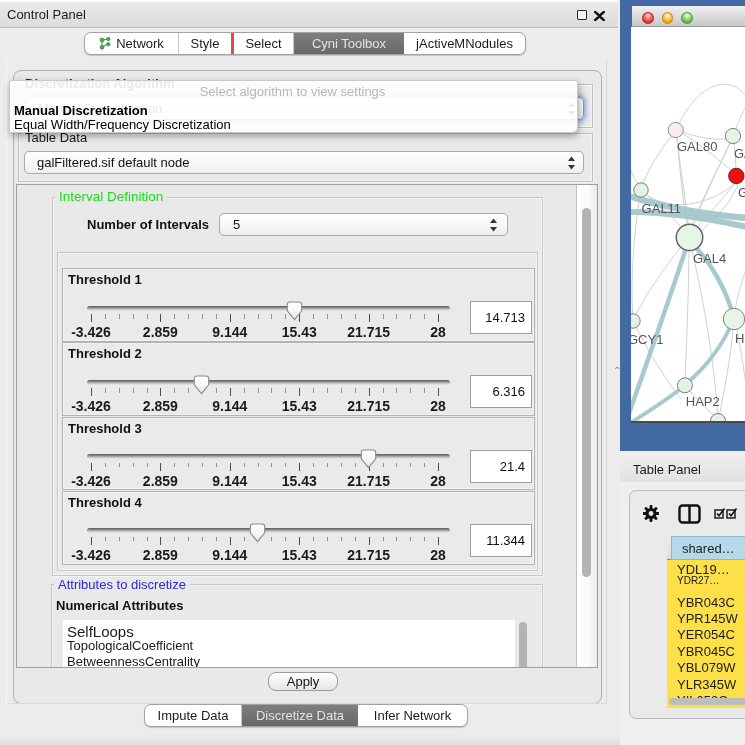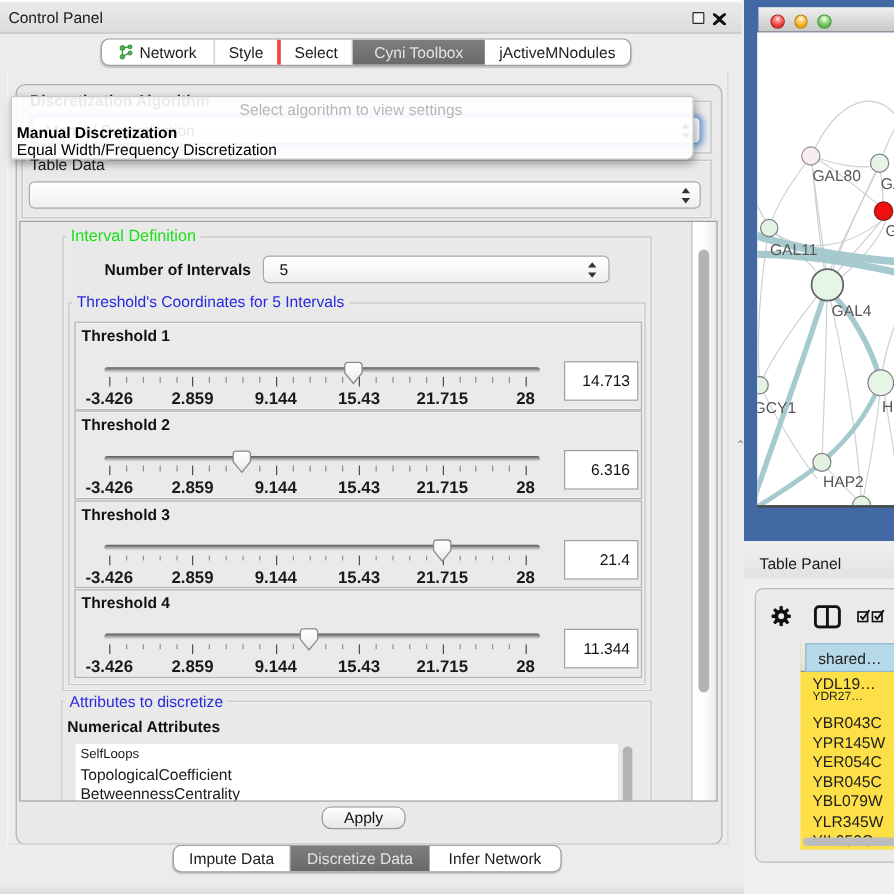--- a/index.html
+++ b/index.html
@@ -47,20 +47,21 @@
     <span class="arrows">
       <svg width="9" height="14" viewBox="0 0 9 14">
         <path d="M4.5 0.5 L8 5 L1 5 Z" fill="#333"></path>
         <path d="M4.5 13.5 L8 9 L1 9 Z" fill="#333"></path>
       </svg>
     </span>
   </div>
 <div class="groupbox" style="left:18px;top:133px;width:573px;height:47px;"></div>
 <div class="gtitle" style="left:21px;top:130.5px;color:#1a1a1a;">Table Data</div>
 <div class="combo" style="left:24px;top:151px;width:558px;height:21px;">
+    <span style="margin-left:12px;">galFiltered.sif default node</span>
     <span class="arrows">
       <svg width="9" height="14" viewBox="0 0 9 14">
         <path d="M4.5 0.5 L8 5 L1 5 Z" fill="#333"></path>
         <path d="M4.5 13.5 L8 9 L1 9 Z" fill="#333"></path>
       </svg>
     </span>
   </div>
 <div class="abs" style="left:16px;top:184px;width:580px;height:482px;border:1px solid #9f9f9f;background:#e9e9e9;overflow:hidden;">
 <div class="groupbox" style="left:35px;top:12px;width:489px;height:377px;border-color:#c6c6c6;"></div>
 <div class="gtitle" style="left:38px;top:5px;color:#16e016;font-size:13.5px;">Interval Definition</div>
@@ -68,21 +69,20 @@
 <div class="combo" style="left:202px;top:28px;width:287px;height:21px;">
       <span style="margin-left:13px;">5</span>
       <span class="arrows" style="right:9px;">
         <svg width="9" height="14" viewBox="0 0 9 14">
           <path d="M4.5 0.5 L8 5 L1 5 Z" fill="#333"></path>
           <path d="M4.5 13.5 L8 9 L1 9 Z" fill="#333"></path>
         </svg>
       </span>
     </div>
 <div class="groupbox" style="left:40px;top:67px;width:479px;height:317px;border-color:#c6c6c6;"></div>
-<div class="gtitle" style="left:43px;top:60px;color:#2828dd;">Threshold's Coordinates for 5 Intervals</div>
 <div class="abs" style="left:45px;top:83.0px;width:471px;height:71.7px;background:#eaeaea;border:1px solid #b3b3b3;box-shadow:inset 0 0 0 0.5px #f8f8f8;">
 <div class="abs" style="left:5px;top:3px;font-size:13px;font-weight:bold;color:#111;">Threshold 1</div>
 <div class="abs" style="left:24px;top:36.5px;width:363px;height:5px;border-radius:2.5px;background:linear-gradient(180deg,#585858 0%,#8d8d8d 35%,#c2c2c2 65%,#ededed 100%);"></div>
 <div class="tick" style="left:28.0px;top:45px;height:8px;"></div>
 <div class="tick" style="left:41.9px;top:45px;height:4.5px;background:#909090;"></div>
 <div class="tick" style="left:55.8px;top:45px;height:4.5px;background:#909090;"></div>
 <div class="tick" style="left:69.6px;top:45px;height:4.5px;background:#909090;"></div>
 <div class="tick" style="left:83.5px;top:45px;height:4.5px;background:#909090;"></div>
 <div class="tick" style="left:97.4px;top:45px;height:8px;"></div>
 <div class="tick" style="left:111.3px;top:45px;height:4.5px;background:#909090;"></div>
@@ -261,21 +261,21 @@
           </linearGradient>
         </defs>
         <path d="M4 1 L13 1 Q15.7 1 15.7 3.7 L15.7 9.8 L8.5 18.6 L1.3 9.8 L1.3 3.7 Q1.3 1 4 1 Z" fill="url(#gt3)" stroke="#8a8a8a" stroke-width="1.1"></path>
       </svg>
 <div class="abs" style="left:407px;top:32px;width:54px;height:31px;background:#ffffff;border:1px solid #9f9f9f;font-size:13px;color:#111;text-align:right;line-height:31px;padding-right:6px;">11.344</div>
 </div>
 <div class="groupbox" style="left:34px;top:399px;width:490px;height:120px;border-color:#c6c6c6;"></div>
 <div class="gtitle" style="left:37px;top:393px;color:#2828dd;">Attributes to discretize</div>
 <div class="abs" style="left:39px;top:413px;font-size:13px;font-weight:bold;color:#111;">Numerical Attributes</div>
 <div class="abs" style="left:46px;top:435px;width:452px;height:47px;background:#ffffff;"></div>
-<div class="abs" style="left:50px;top:437.5px;font-size:11px;color:#1a1a1a;">SelfLoops</div>
+<div class="abs" style="left:50px;top:437.5px;font-size:15px;color:#1a1a1a;">SelfLoops</div>
 <div class="abs" style="left:50px;top:453.3px;font-size:13px;color:#1a1a1a;">TopologicalCoefficient</div>
 <div class="abs" style="left:50px;top:469.1px;font-size:13px;color:#1a1a1a;">BetweennessCentrality</div>
 <div class="abs" style="left:501.5px;top:436.5px;width:8.5px;height:46px;background:#b3b3b3;border-radius:4px 4px 0 0;"></div>
 <div class="abs" style="left:559px;top:0;width:19px;height:482px;background:linear-gradient(90deg,#ffffff 0%,#fcfcfc 55%,#ededed 100%);border-left:1px solid #c2c2c2;"></div>
 <div class="abs" style="left:564.5px;top:23px;width:9px;height:369px;background:#b3b3b3;border-radius:4.5px;"></div>
 </div>
 <div class="abs" style="left:268px;top:672px;width:68px;height:17px;background:linear-gradient(180deg,#ffffff,#e6e6e6);border:1px solid #9a9a9a;border-radius:8px;font-size:13px;color:#111;display:flex;align-items:center;justify-content:center;">Apply</div>
 <div class="abs" style="left:144px;top:703.5px;width:322px;height:21px;background:#ffffff;border:1px solid #a2a2a2;border-radius:7px;box-shadow:0 1px 1px rgba(0,0,0,0.18);display:flex;overflow:hidden;">
 <div class="seg" style="width:96px;border-right:1px solid #c6c6c6;">Impute Data</div>
 <div class="seg" style="width:116px;background:linear-gradient(180deg,#7e7e7e,#696969);color:#e3e3e3;">Discretize Data</div>

